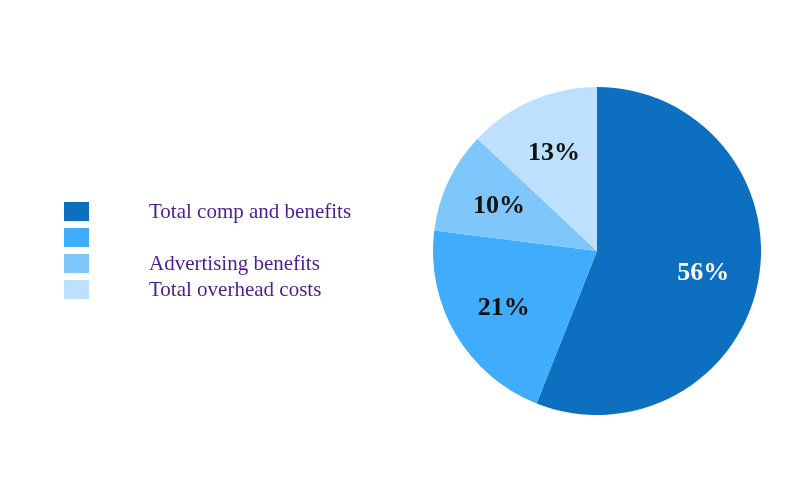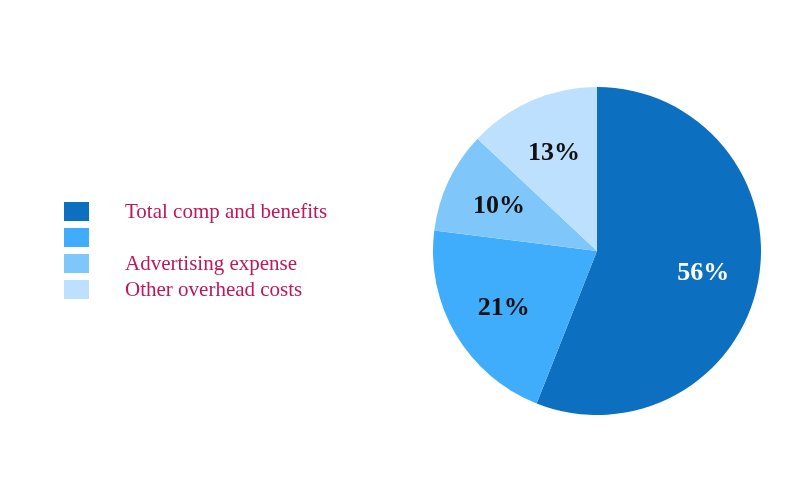--- a/index.html
+++ b/index.html
@@ -32,24 +32,24 @@
     display: flex;
     align-items: center;
     height: 26px;
   }
   .legend-swatch {
     width: 25px;
     height: 19px;
     flex: 0 0 auto;
   }
   .legend-label {
-    margin-left: 36px;
+    margin-left: 60px;
     font-family: "Liberation Serif", serif;
     font-size: 21px;
-    color: #be185d;
+    color: #4c1d95;
     white-space: nowrap;
     line-height: 1;
   }
   
   #pie-wrap {
     position: absolute;
     left: 432px;
     top: 86px;
     width: 330px;
     height: 330px;
@@ -73,25 +73,25 @@
   <div id="legend">
     <div class="legend-row">
       <span class="legend-swatch" style="background: rgb(12, 111, 191);"></span>
       <span class="legend-label">Total comp and benefits</span>
     </div>
     <div class="legend-row">
       <span class="legend-swatch" style="background: rgb(63, 173, 251);"></span>
     </div>
     <div class="legend-row">
       <span class="legend-swatch" style="background: rgb(127, 198, 251);"></span>
-      <span class="legend-label">Advertising expense</span>
+      <span class="legend-label">Advertising benefits</span>
     </div>
     <div class="legend-row">
       <span class="legend-swatch" style="background: rgb(188, 224, 253);"></span>
-      <span class="legend-label">Other overhead costs</span>
+      <span class="legend-label">Total overhead costs</span>
     </div>
   </div>
 
   <div id="pie-wrap">
     <svg id="pie-svg" viewBox="0 0 330 330">
       <g id="slice-paths">
           <path d="M 165 165 L 165.00 1.00 A 164 164 0 1 1 104.63 317.48 Z" fill="#0c6fbf"></path>
           <path d="M 165 165 L 104.63 317.48 A 164 164 0 0 1 2.29 144.45 Z" fill="#3fadfb"></path>
           <path d="M 165 165 L 2.29 144.45 A 164 164 0 0 1 45.45 52.73 Z" fill="#7fc6fb"></path>
           <path d="M 165 165 L 45.45 52.73 A 164 164 0 0 1 165.00 1.00 Z" fill="#bce0fd"></path>

